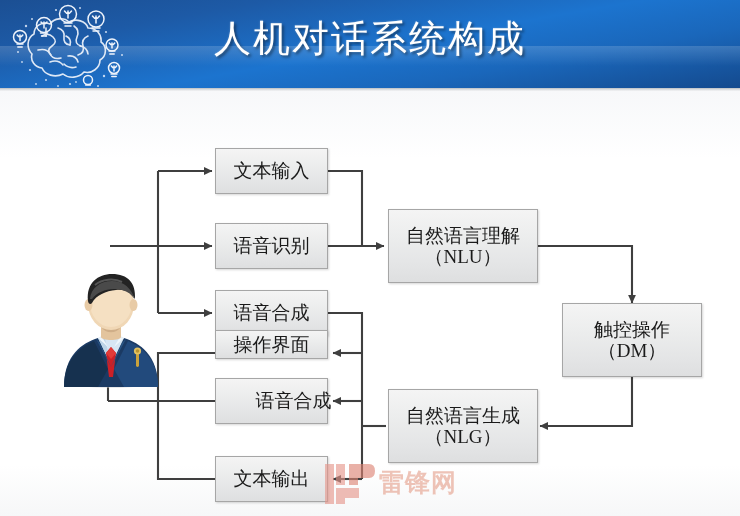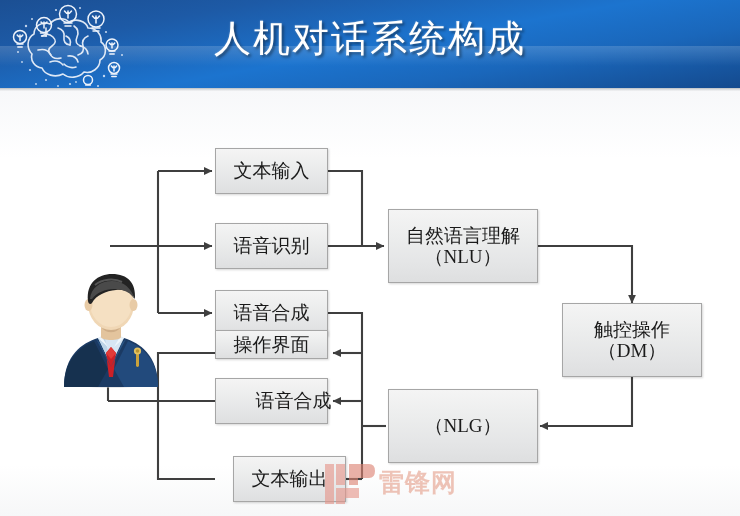--- a/index.html
+++ b/index.html
@@ -323,35 +323,36 @@
     </div>
 
     <div class="node small" style="left:215px; top:239px; width:113px; height:29px;">
       <span>操作界面</span>
     </div>
 
     <div class="node small" style="left:215px; top:287px; width:113px; height:46px;padding-left:44px;">
       <span>语音合成</span>
     </div>
 
-    <div class="node small" style="left:233px; top:365px; width:113px; height:46px;">
+    <div class="node small" style="left:215px; top:365px; width:113px; height:46px;">
       <span>文本输出</span>
     </div>
 
     <div class="node big" style="left:388px; top:118px; width:150px; height:74px;">
       <span>自然语言理解</span>
       <span class="l2">（NLU）</span>
     </div>
 
     <div class="node big" style="left:562px; top:212px; width:140px; height:74px;">
       <span>触控操作</span>
       <span class="l2">（DM）</span>
     </div>
 
     <div class="node big" style="left:388px; top:298px; width:150px; height:74px;">
+      <span>自然语言生成</span>
       <span class="l2">（NLG）</span>
     </div>
 
     <div id="watermark">
       <svg viewBox="0 0 52 48" width="52" height="48">
         <rect x="2" y="4" width="9" height="40" fill="#e6958a"></rect>
         <rect x="13" y="4" width="9" height="21" fill="#e6958a"></rect>
         <path d="M13 28 L36 28 L36 38 L22 38 L22 44 L13 44 Z" fill="#e6958a"></path>
         <rect x="26" y="4" width="9" height="21" fill="#dd8272"></rect>
         <path d="M35 4 L46 4 Q52 4 52 11 Q52 18 46 18 L35 18 Z" fill="#dd8272"></path>

